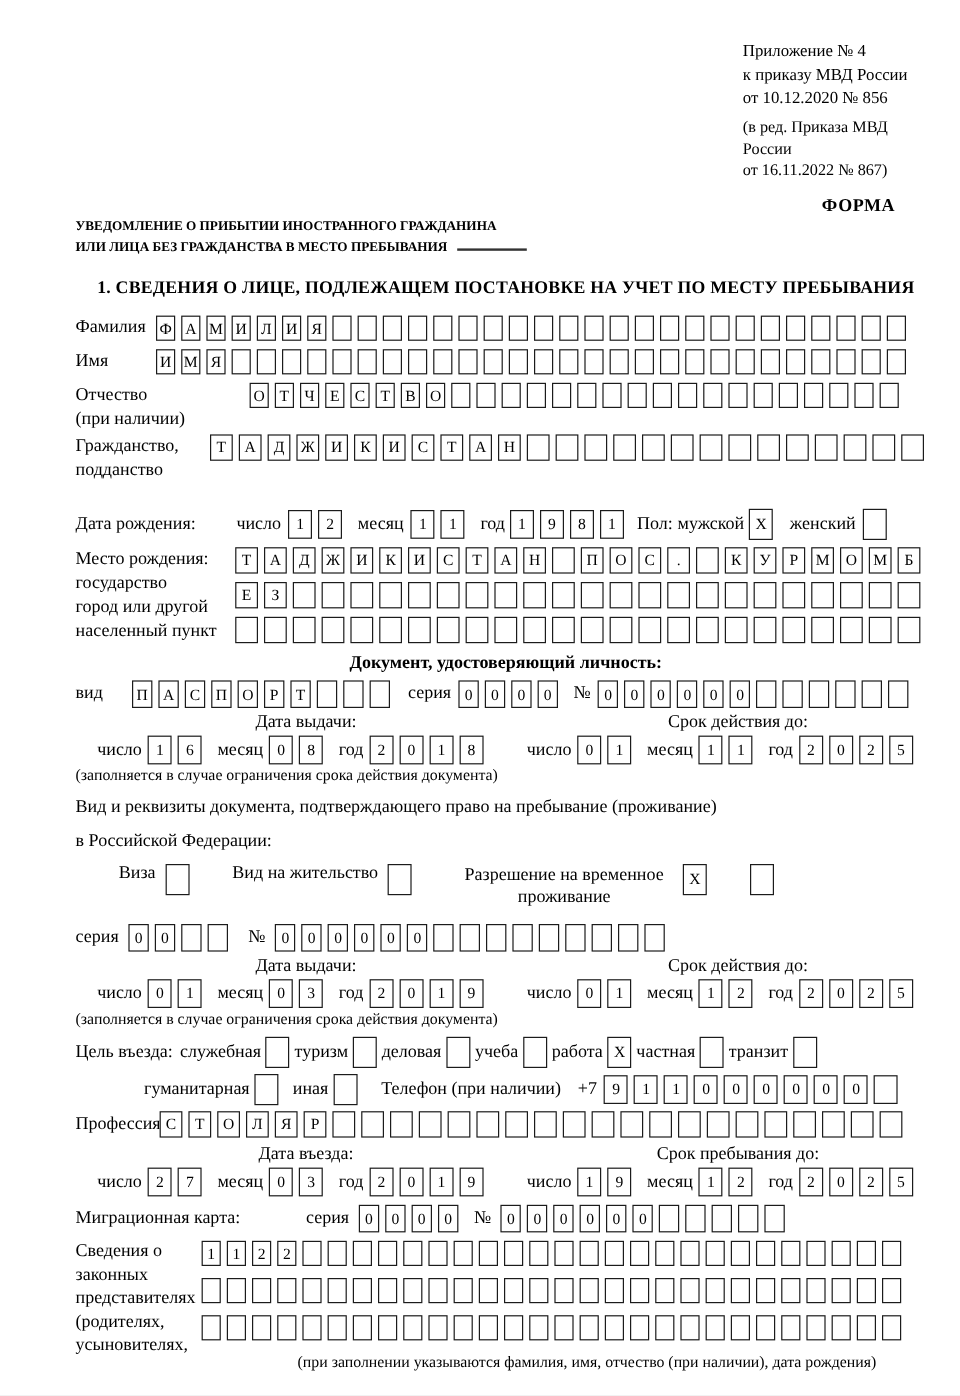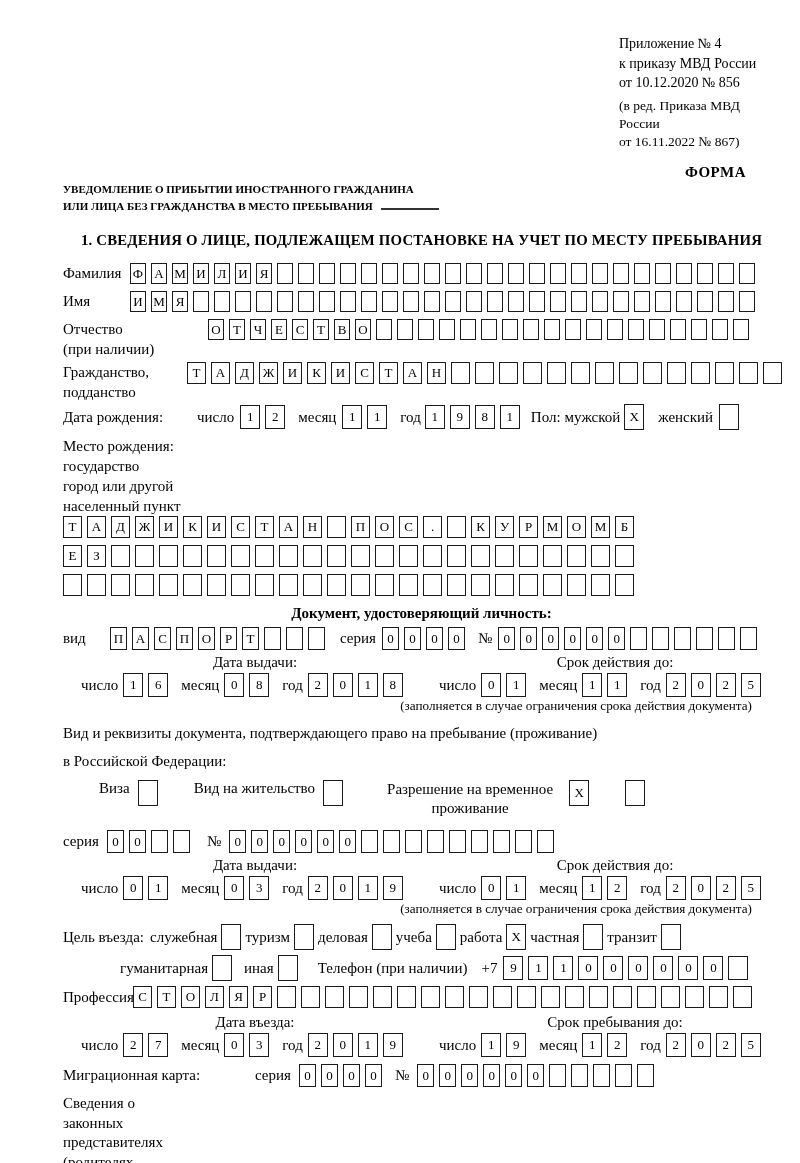--- a/index.html
+++ b/index.html
@@ -33,31 +33,31 @@
   .sz24 .cell { width:19px; height:22px; }
   .szn  .cell { width:17px; height:23px; }
   .szd  .cell { width:20px; height:24px; }
   .chk { display:inline-flex; flex:none; }
   .chk .cell { width:20px; height:26px; margin-right:0; }
   
   .w67{width:67px;} .w145{width:145px;} .w112{width:112px;} .w133{width:133px;} .w47{width:47px;} .w70{width:70px;} .w105{width:105px;} .w110{width:110px;} .w152{width:152px;}
   .ml6{margin-left:6px;} .ml8{margin-left:8px;} .ml10{margin-left:10px;} .ml12{margin-left:12px;} .ml14{margin-left:14px;} .ml16{margin-left:16px;} .ml20{margin-left:20px;} .ml24{margin-left:24px;} .ml40{margin-left:40px;} .ml57{margin-left:57px;}
   .mr4{margin-right:4px;} .mr6{margin-right:6px;} .mr8{margin-right:8px;}
   
-  .blk { display:flex; align-items:flex-start; margin-bottom:8px;flex-direction:column; }
+  .blk { display:flex; align-items:flex-start; margin-bottom:8px; }
   .blk .rows > .boxes { margin-bottom:7px; }
   
   .dsec { display:flex; margin-bottom:1px; }
   .dsec-l { width:348px; flex:none;margin-left:18px; }
   .dsec-r { margin-left:10px; flex:none; width:352px; }
   .dsec-h { text-align:center; margin-bottom:2px; line-height:17px; }
   .dgrp { display:flex; align-items:center; }
   .dgrp .dlab { margin-right:5px; flex:none; }
   .dgrp .boxes { margin-right:8px; }
-  .restr { text-align:right; padding-right:28px; font-size:13.2px; margin:1px 0 7px;font-family:Liberation Serif, serif; }
+  .restr { text-align:left; padding-right:28px; font-size:13.2px; margin:1px 0 7px;font-family:Liberation Serif, serif; }
   .doc-h { text-align:center; font-weight:bold; font-size:15px; margin:1px 0 5px; }
   .intro { line-height:25px; margin-bottom:3px; }
   
   .rp-row { display:flex; align-items:flex-start; margin:6px 0 12px; }
   .rp-item { display:flex; align-items:flex-start;margin-left:36px; }
   .rp-text { text-align:center; line-height:19px; margin-right:8px; }
   .rp-t3 { width:182px; } .rp-t4 { width:176px; }
   
   .opt { display:flex; align-items:center; margin-right:4px; }
   .opt .olabel { margin-right:4px; white-space:nowrap; }
@@ -188,21 +188,21 @@
         <span class="cell"></span>
         <span class="cell"></span>
         <span class="cell"></span>
         <span class="cell"></span>
         <span class="cell"></span>
         <span class="cell"></span>
         <span class="cell"></span>
       </span>
   </div>
 
-  <div class="frow fstart" style="margin-bottom:2px;gap:12px;">
+  <div class="frow fstart" style="margin-bottom:22px;">
     <span class="mlabel w112">
         <div>Гражданство,</div>
         <div>подданство</div>
       </span>
     <span class="boxes sz24">
         <span class="cell">Т</span>
         <span class="cell">А</span>
         <span class="cell">Д</span>
         <span class="cell">Ж</span>
         <span class="cell">И</span>

